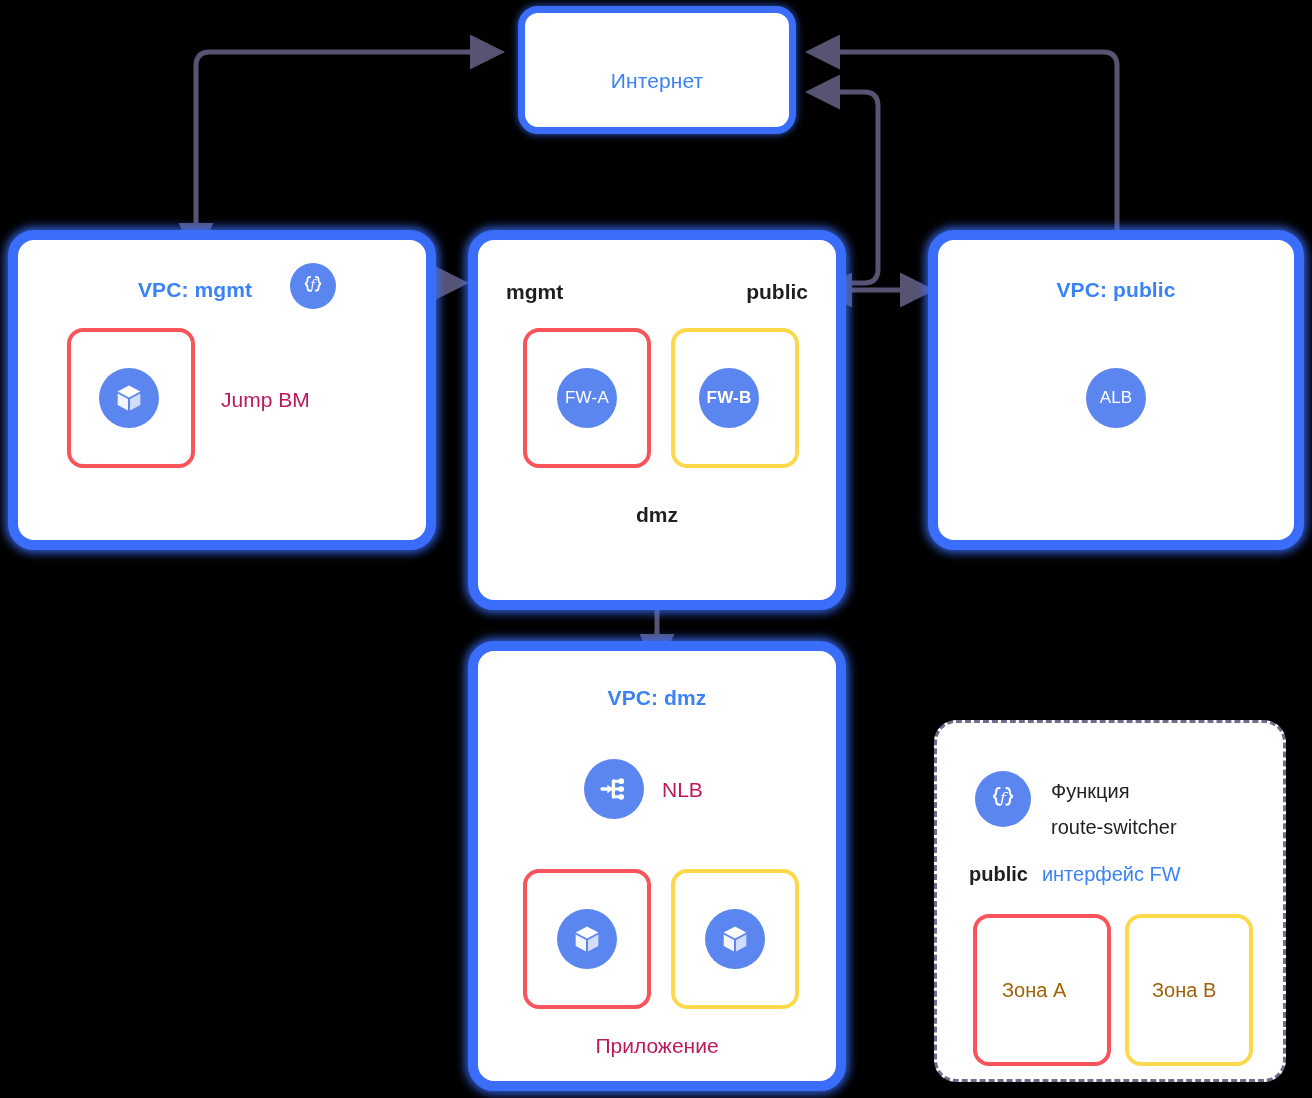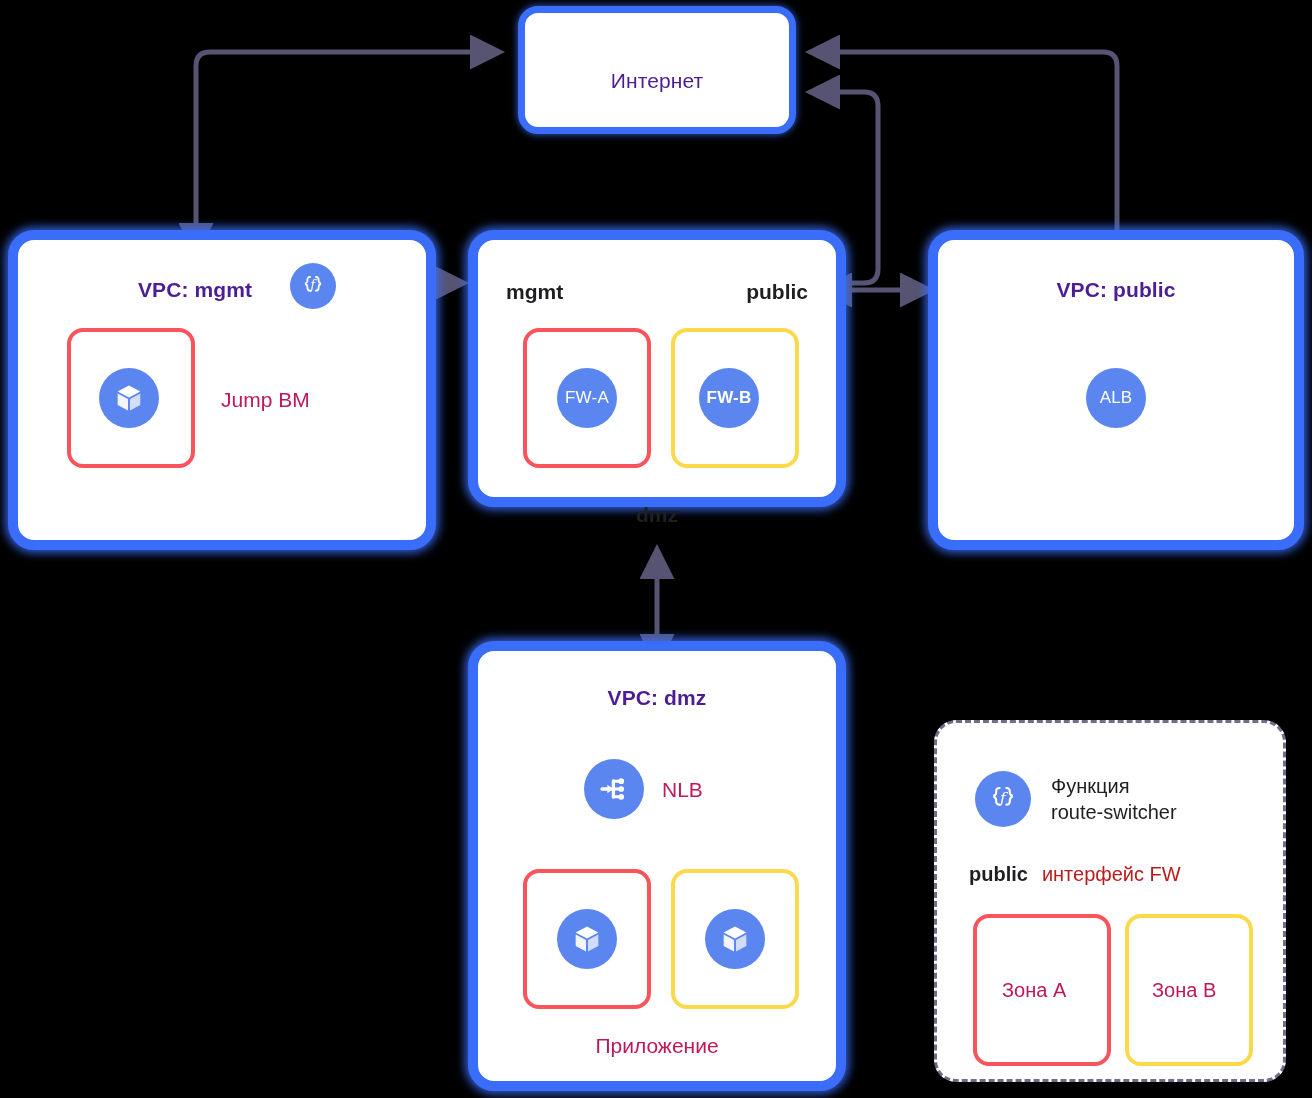--- a/index.html
+++ b/index.html
@@ -45,21 +45,21 @@
   .vpc-box.thin {
     border-width: 7px;
     border-radius: 20px;
     box-shadow: 0 0 7px 1px rgba(59,109,251,0.7);
   }
 
   .box-title {
     position: absolute;
     font-size: 21px;
     font-weight: 700;
-    color: #4c1d95;
+    color: #3b82f6;
     letter-spacing: 0.1px;
     white-space: nowrap;
   }
   .box-label {
     position: absolute;
     font-size: 21px;
     font-weight: 700;
     color: #1F1F22;
     white-space: nowrap;
   }
@@ -107,37 +107,37 @@
     border-radius: 22px;
   }
   .legend-row {
     position: absolute;
     display: flex;
     align-items: center;
   }
   .legend-text {
     font-size: 20px;
     color: #1F1F22;
-    line-height: 26px;
+    line-height: 36px;
     white-space: pre-line;
   }
   .legend-bold {
     font-size: 20px;
     font-weight: 700;
     color: #1F1F22;
   }
   .legend-regular {
     font-size: 20px;
     font-weight: 400;
-    color: #b91c1c;
+    color: #3b82f6;
   }
   .legend-zone-label {
     position: absolute;
     font-size: 20px;
-    color: #be185d;
+    color: #a16207;
     white-space: nowrap;
   }
 </style>
 </head>
 <body>
 
 <div id="stage">
 
   <svg id="connectors" viewBox="0 0 1312 1098" width="1312" height="1098">
     <defs>
@@ -184,21 +184,21 @@
       <svg class="icon-svg" width="34" height="34" viewBox="0 0 24 24">
         <path d="M12 3.2 L20 7.4 L12 11.6 L4 7.4 Z" fill="#ffffff"></path>
         <path d="M4 8.9 L11.3 12.7 L11.3 20.8 L4 17 Z" fill="#ffffff" opacity="0.92"></path>
         <path d="M20 8.9 L12.7 12.7 L12.7 20.8 L20 17 Z" fill="#ffffff" opacity="0.72"></path>
       </svg>
     </div>
 
     <div class="box-label-regular" style="left:203px; top:148px;">Jump BM</div>
   </div>
 
-  <div class="vpc-box" style="left:468px; top:230px; width:378px; height:277px;">
+  <div class="vpc-box" style="left:468px; top:230px; width:378px; height:380px;">
 
     <div class="box-label" style="left:28px; top:40px;">mgmt</div>
 
     <div class="box-label" style="right:28px; top:40px;">public</div>
 
     <div class="zone zone-a" style="left:45px; top:88px; width:128px; height:140px;"></div>
     <div class="circle" style="left:79px; top:128px; width:60px; height:60px;">
       <span>FW-A</span>
     </div>
 

